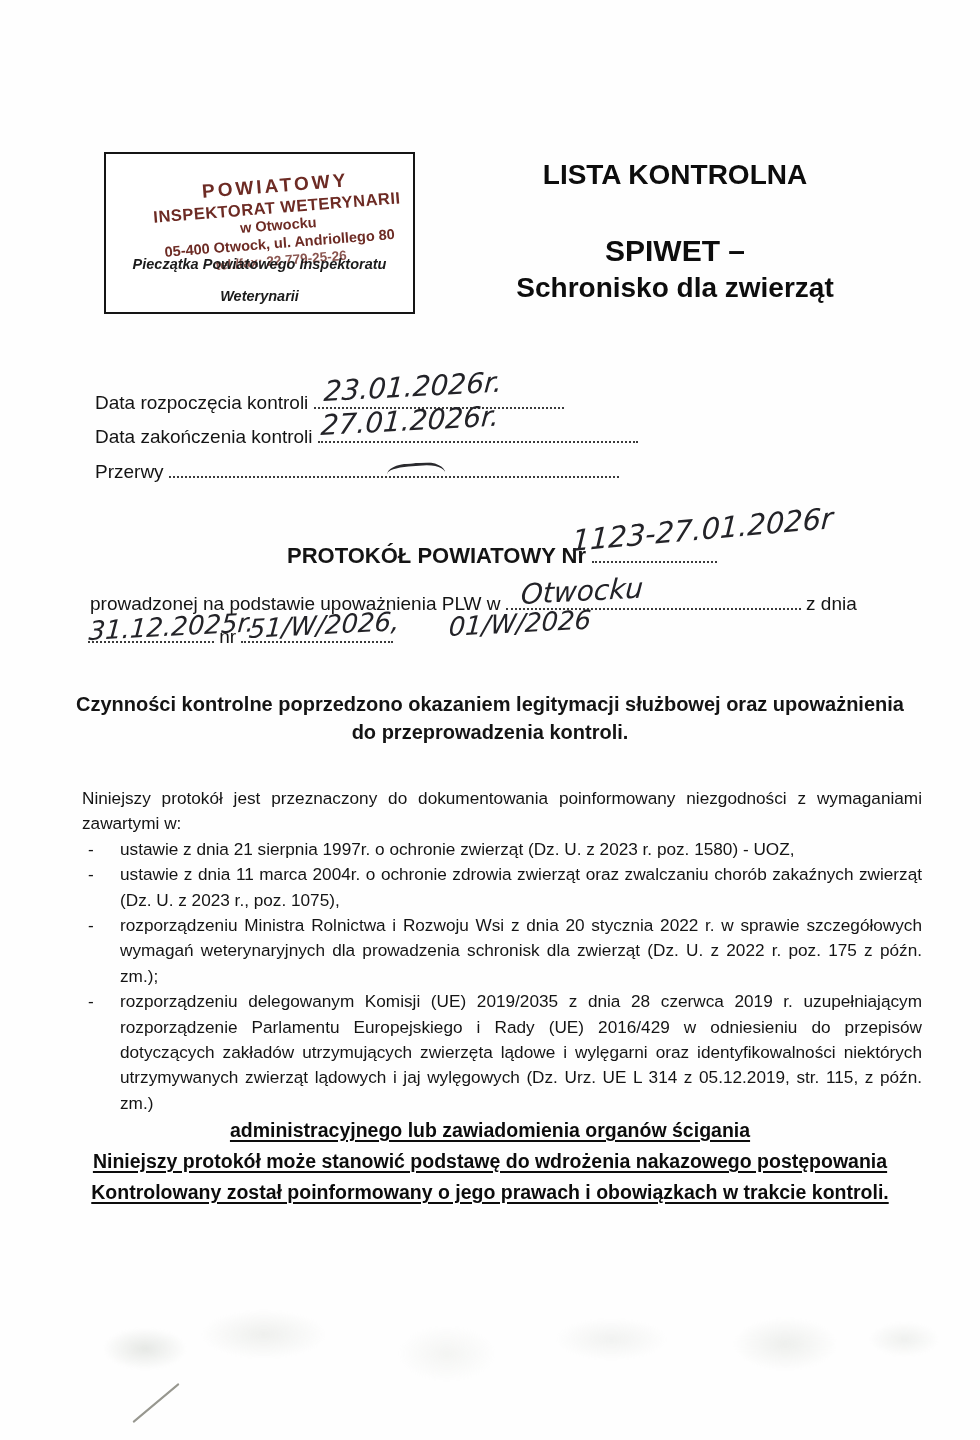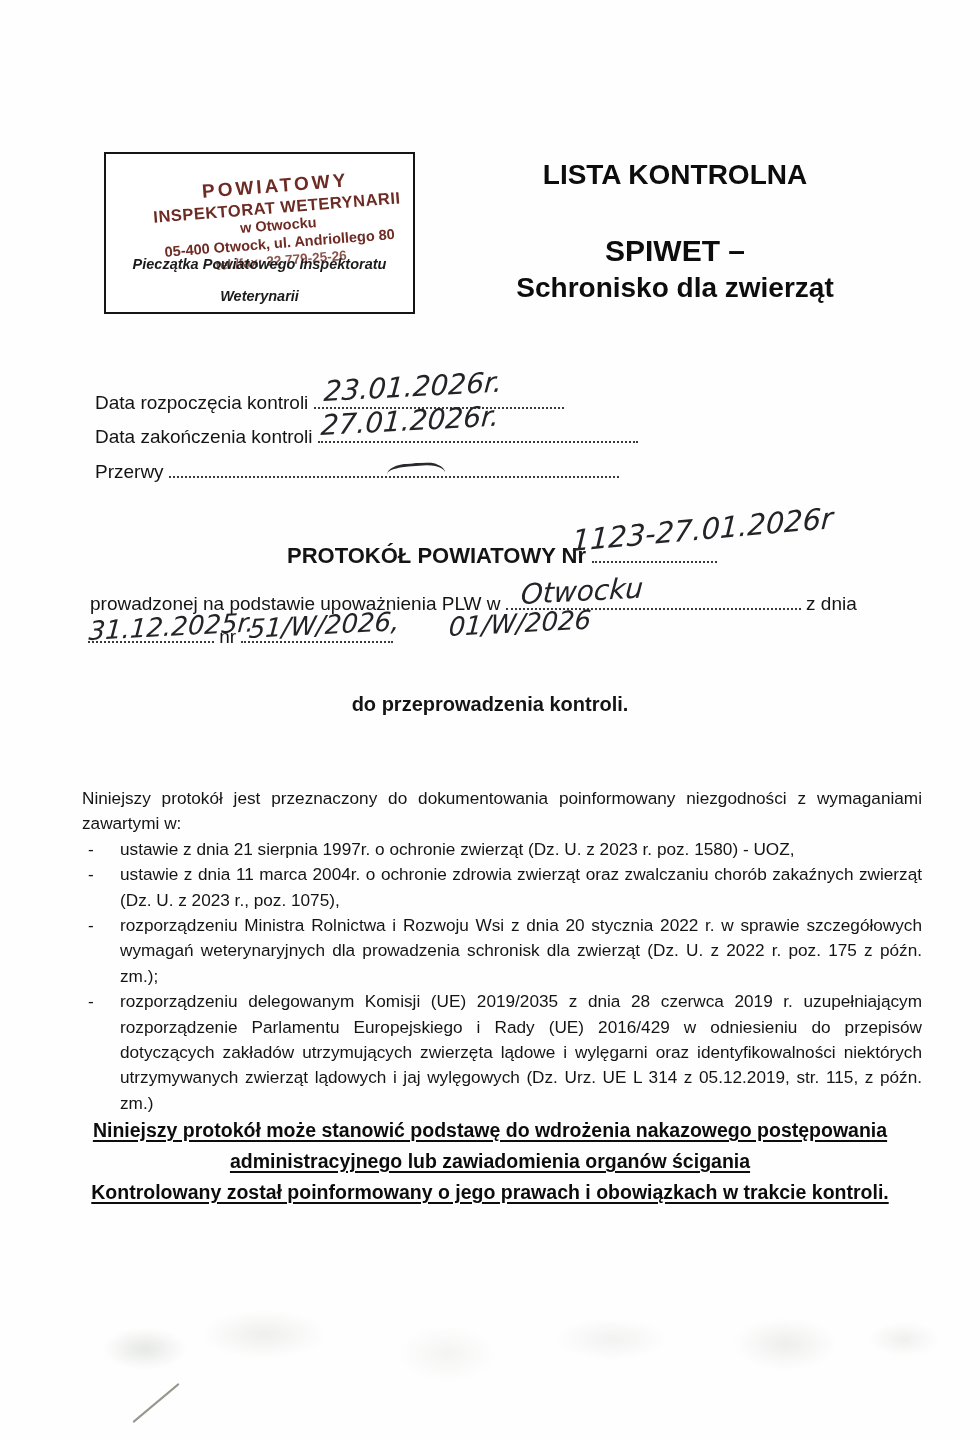--- a/index.html
+++ b/index.html
@@ -180,20 +180,21 @@
   <div class="auth-2">
     <span class="dots d1"></span>
     <span>nr</span>
     <span class="dots d2"></span>
     <span class="hand h1">31.12.2025r.</span>
     <span class="hand h2">51/W/2026,</span>
     <span class="hand h3">01/W/2026</span>
   </div>
 
   <div class="notice">
+    <div>Czynności kontrolne poprzedzono okazaniem legitymacji służbowej oraz upoważnienia</div>
     <div>do przeprowadzenia kontroli.</div>
   </div>
 
   <div class="purpose">
     <p class="intro">Niniejszy protokół jest przeznaczony do dokumentowania poinformowany niezgodności z wymaganiami zawartymi w:</p>
     <ul class="legal-list">
       <li>
         <span class="marker">-</span>
         <span>ustawie z dnia 21 sierpnia 1997r. o ochronie zwierząt (Dz. U. z 2023 r. poz. 1580) - UOZ,</span>
       </li>
@@ -206,21 +207,21 @@
         <span>rozporządzeniu Ministra Rolnictwa i Rozwoju Wsi z dnia 20 stycznia 2022 r. w sprawie szczegółowych wymagań weterynaryjnych dla prowadzenia schronisk dla zwierząt (Dz. U. z 2022 r. poz. 175 z późn. zm.);</span>
       </li>
       <li>
         <span class="marker">-</span>
         <span>rozporządzeniu delegowanym Komisji (UE) 2019/2035 z dnia 28 czerwca 2019 r. uzupełniającym rozporządzenie Parlamentu Europejskiego i Rady (UE) 2016/429 w odniesieniu do przepisów dotyczących zakładów utrzymujących zwierzęta lądowe i wylęgarni oraz identyfikowalności niektórych utrzymywanych zwierząt lądowych i jaj wylęgowych (Dz. Urz. UE L 314 z 05.12.2019, str. 115, z późn. zm.)</span>
       </li>
     </ul>
   </div>
 
   <div class="warning">
+    <div><span>administracyjnego lub zawiadomienia organów ścigania</span></div>
     <div><span>Niniejszy protokół może stanowić podstawę do wdrożenia nakazowego postępowania</span></div>
-    <div><span>administracyjnego lub zawiadomienia organów ścigania</span></div>
     <div><span>Kontrolowany został poinformowany o jego prawach i obowiązkach w trakcie kontroli.</span></div>
   </div>
 
   <div class="noise-band"></div>
   <div class="pencil-mark"></div>
 
 </div>
 
 </body></html>

